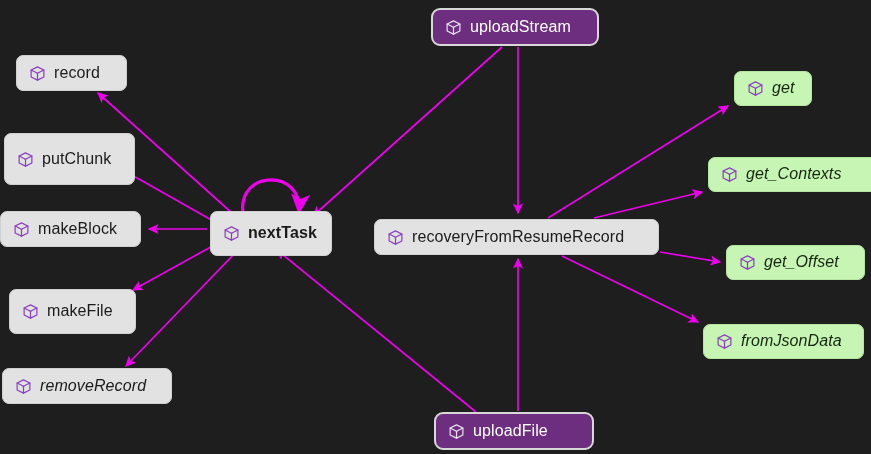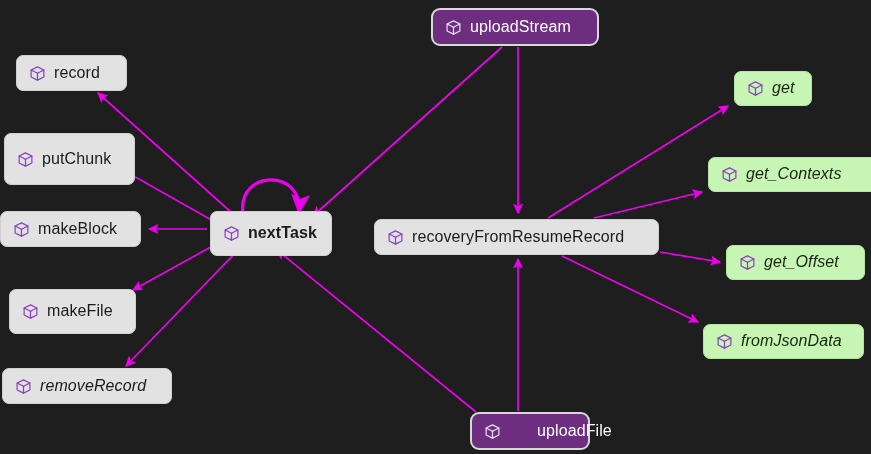--- a/index.html
+++ b/index.html
@@ -208,21 +208,21 @@
       <div class="node kind-default" style="left: 2px; top: 368px; width: 170px; height: 36px; font-style: italic;">
         <span class="glyph">
           <svg viewBox="0 0 24 24" width="17" height="17" fill="none" stroke="#8b3fbf" stroke-width="1.7" stroke-linejoin="round" stroke-linecap="round">
             <path d="M12 2.6 L21 7.1 L21 16.9 L12 21.4 L3 16.9 L3 7.1 Z"></path>
             <path d="M3 7.1 L12 11.7 L21 7.1"></path>
             <path d="M12 11.7 L12 21.4"></path>
           </svg>
         </span>
         <span class="label">removeRecord</span>
       </div>
-      <div class="node kind-entry" style="left: 470px; top: 412px; width: 120px; height: 38px; gap: 28px;">
+      <div class="node kind-entry" style="left: 434px; top: 412px; width: 160px; height: 38px;">
         <span class="glyph">
           <svg viewBox="0 0 24 24" width="17" height="17" fill="none" stroke="#e8e0ee" stroke-width="1.7" stroke-linejoin="round" stroke-linecap="round">
             <path d="M12 2.6 L21 7.1 L21 16.9 L12 21.4 L3 16.9 L3 7.1 Z"></path>
             <path d="M3 7.1 L12 11.7 L21 7.1"></path>
             <path d="M12 11.7 L12 21.4"></path>
           </svg>
         </span>
         <span class="label">uploadFile</span>
       </div>
     </div>

